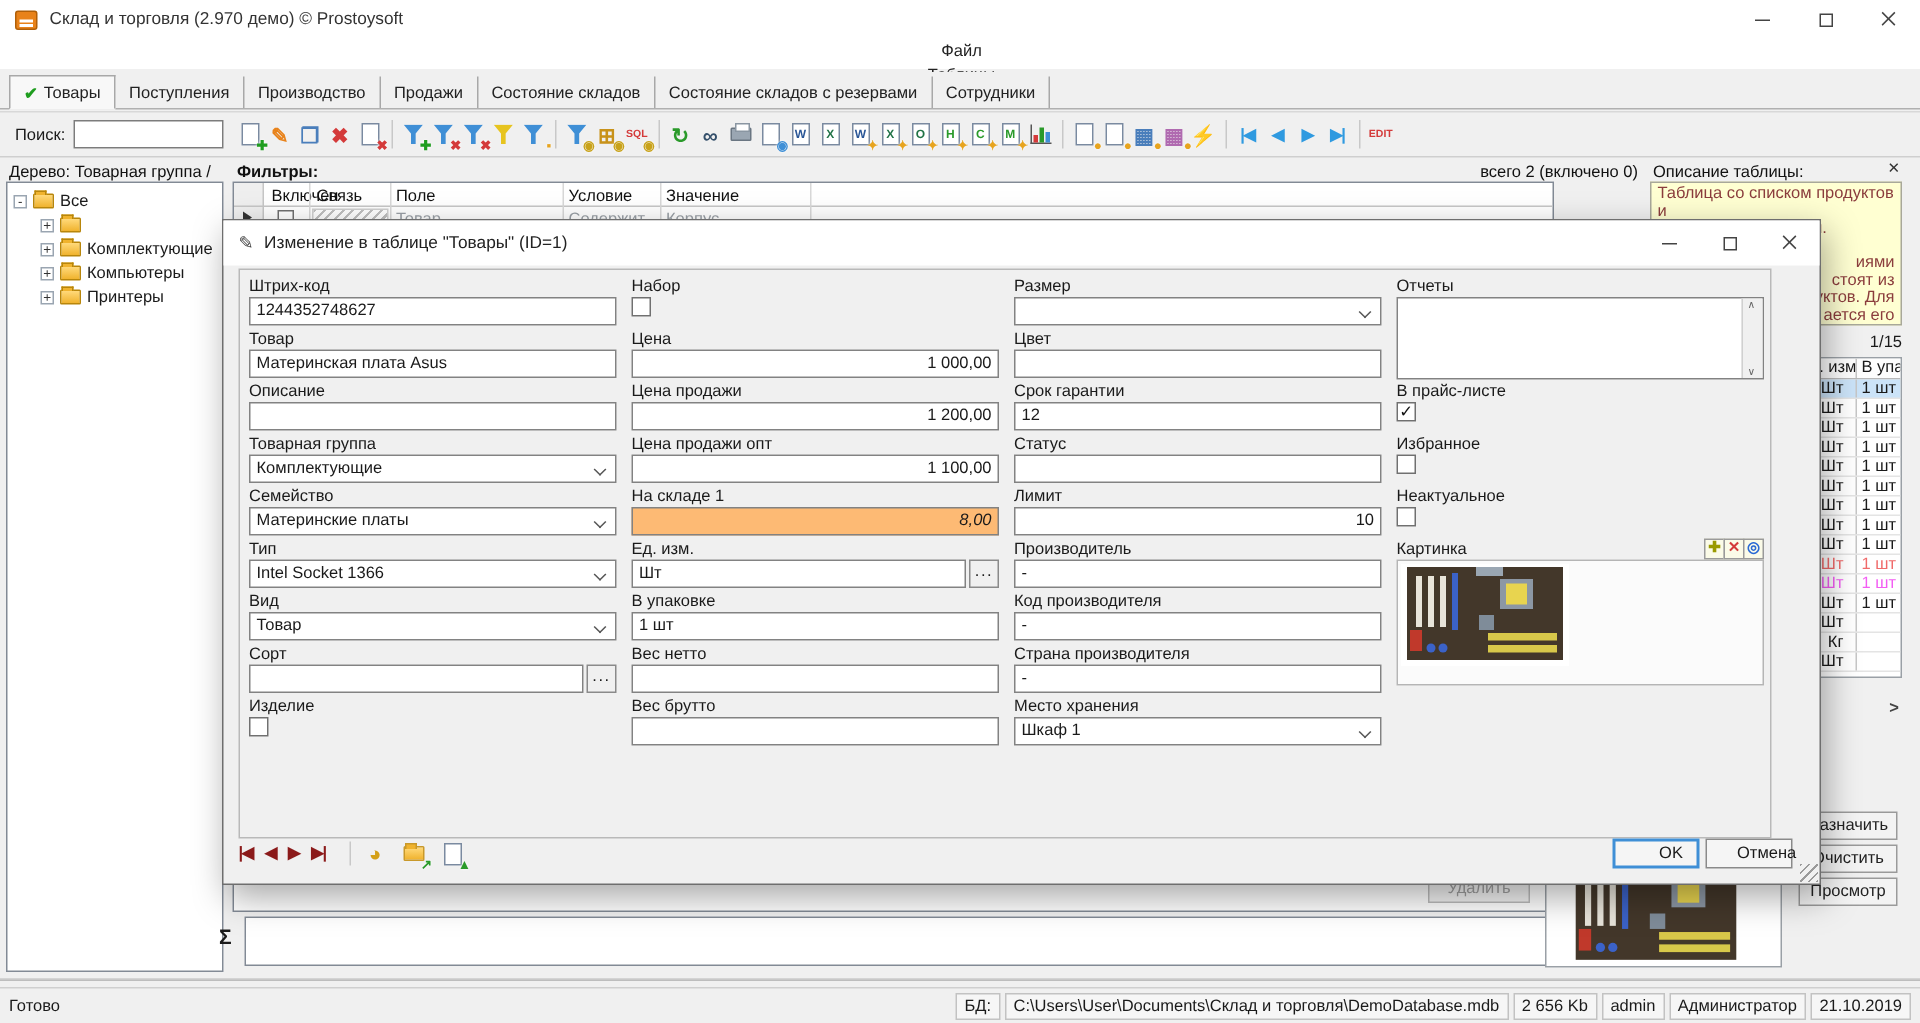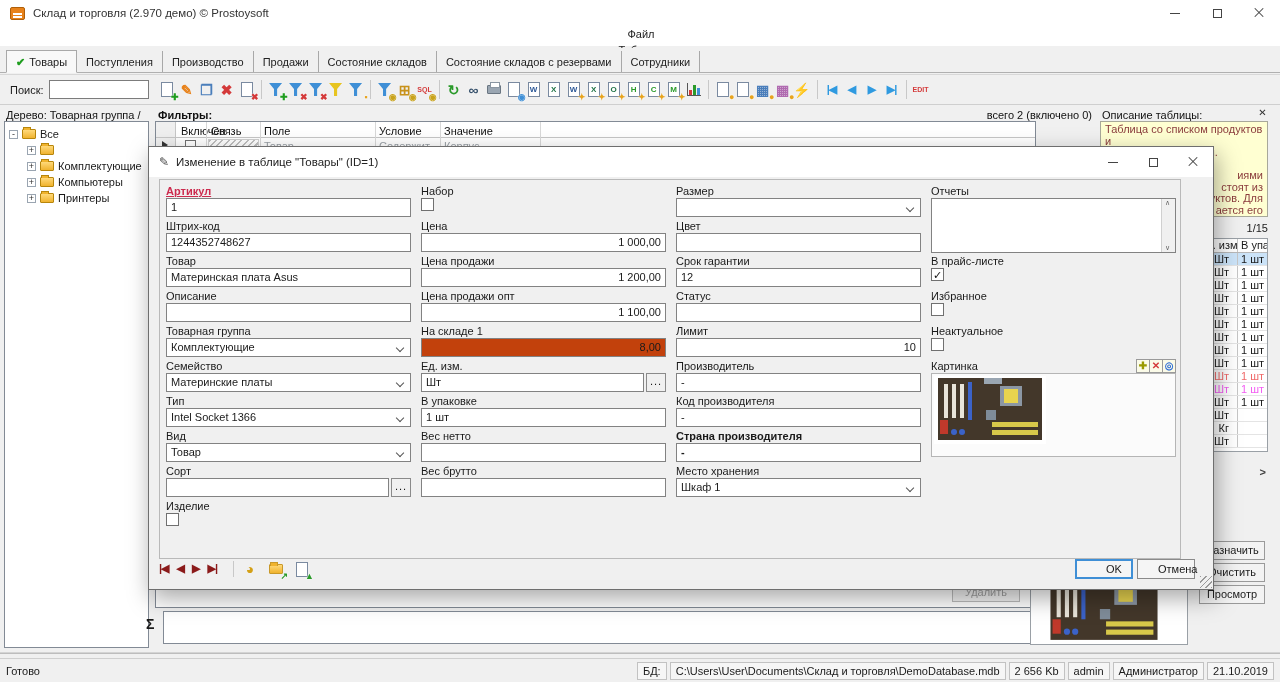--- a/index.html
+++ b/index.html
@@ -107,21 +107,21 @@
   .dlg-ctrls { position:absolute; right:0; top:0; display:flex; height:30px; }
   .dlg-ctrls .wbtn { width:40px; height:30px; }
   .fieldset { position:absolute; left:10px; top:32px; width:1022px; height:380px; border:1px solid #b9b9b9; }
   .fcol { position:absolute; top:5px; width:245px; }
   .field { position:relative; }
   .flabel { height:13px; line-height:12px; color:#1a1a1a; white-space:nowrap; }
   .flabel.link { color:#cc2b4e; font-weight:bold; text-decoration:underline; }
   .frow { display:flex; gap:2px; }
   .tb { height:19px; background:#fff; border:1px solid #828282; line-height:17px; padding:0 4px; flex:1; white-space:nowrap; overflow:hidden; position:relative; }
   .tb.right { text-align:right; }
-  .tb.green { background:#c2410c; }
+  .tb.green { background:#fdba74;font-style:italic; }
   .tb.sel::after { content:""; position:absolute; right:7px; top:6px; width:5px; height:5px; border-right:1px solid #555; border-bottom:1px solid #555; transform:rotate(45deg); }
   .ellipsis-btn { width:20px; height:19px; background:#f0f0f0; border:1px solid #8a8a8a; text-align:center; line-height:15px; letter-spacing:1px; flex:none; }
   .cb { width:13px; height:13px; background:#fff; border:1px solid #707070; font-size:11px; line-height:12px; text-align:center; color:#111; }
   .ta { height:55px; background:#fff; border:1px solid #828282; position:relative; }
   .ta .sb { position:absolute; right:0; top:0; bottom:0; width:14px; background:#f0f0f0; border-left:1px solid #d0d0d0; }
   .ta .sb::before { content:"\2227"; position:absolute; top:0; left:3px; font-size:7px; color:#666; }
   .ta .sb::after { content:"\2228"; position:absolute; bottom:0; left:3px; font-size:7px; color:#666; }
   .pic-tools { position:absolute; right:0; top:-1px; display:flex; }
   .pic-tool { width:14px; height:14px; border:1px solid #9a9a9a; background:#fbfbe8; font-size:10px; font-weight:bold; line-height:12px; text-align:center; margin-left:-1px; }
   .pic-panel { width:245px; height:84px; background:#fbfbfb; border:1px solid #b5b5b5; padding:2px; }
@@ -529,26 +529,20 @@
             <span class="glyph-max"></span>
           </span>
         <span class="wbtn">
             <span class="glyph-x"></span>
           </span>
       </span>
     </div>
     <div class="fieldset" id="fieldset">
         <div class="fcol" style="left: 6px;">
           <div class="field" style="height: 35px;">
-            <div class="flabel link">Артикул</div>
-            <div class="frow">
-              <div class="tb">1</div>
-            </div>
-          </div>
-          <div class="field" style="height: 35px;">
             <div class="flabel">Штрих-код</div>
             <div class="frow">
               <div class="tb">1244352748627</div>
             </div>
           </div>
           <div class="field" style="height: 35px;">
             <div class="flabel">Товар</div>
             <div class="frow">
               <div class="tb">Материнская плата Asus</div>
             </div>
@@ -686,21 +680,21 @@
             <div class="frow">
               <div class="tb">-</div>
             </div>
           </div>
           <div class="field" style="height: 35px;">
             <div class="flabel">Код производителя</div>
             <div class="frow">
               <div class="tb">-</div>
             </div>
           </div>
-          <div class="field" style="height: 35px; font-weight: bold;">
+          <div class="field" style="height: 35px;">
             <div class="flabel">Страна производителя</div>
             <div class="frow">
               <div class="tb">-</div>
             </div>
           </div>
           <div class="field" style="height: 35px;">
             <div class="flabel">Место хранения</div>
             <div class="frow">
               <div class="tb sel">Шкаф 1<span></span></div>
             </div>

